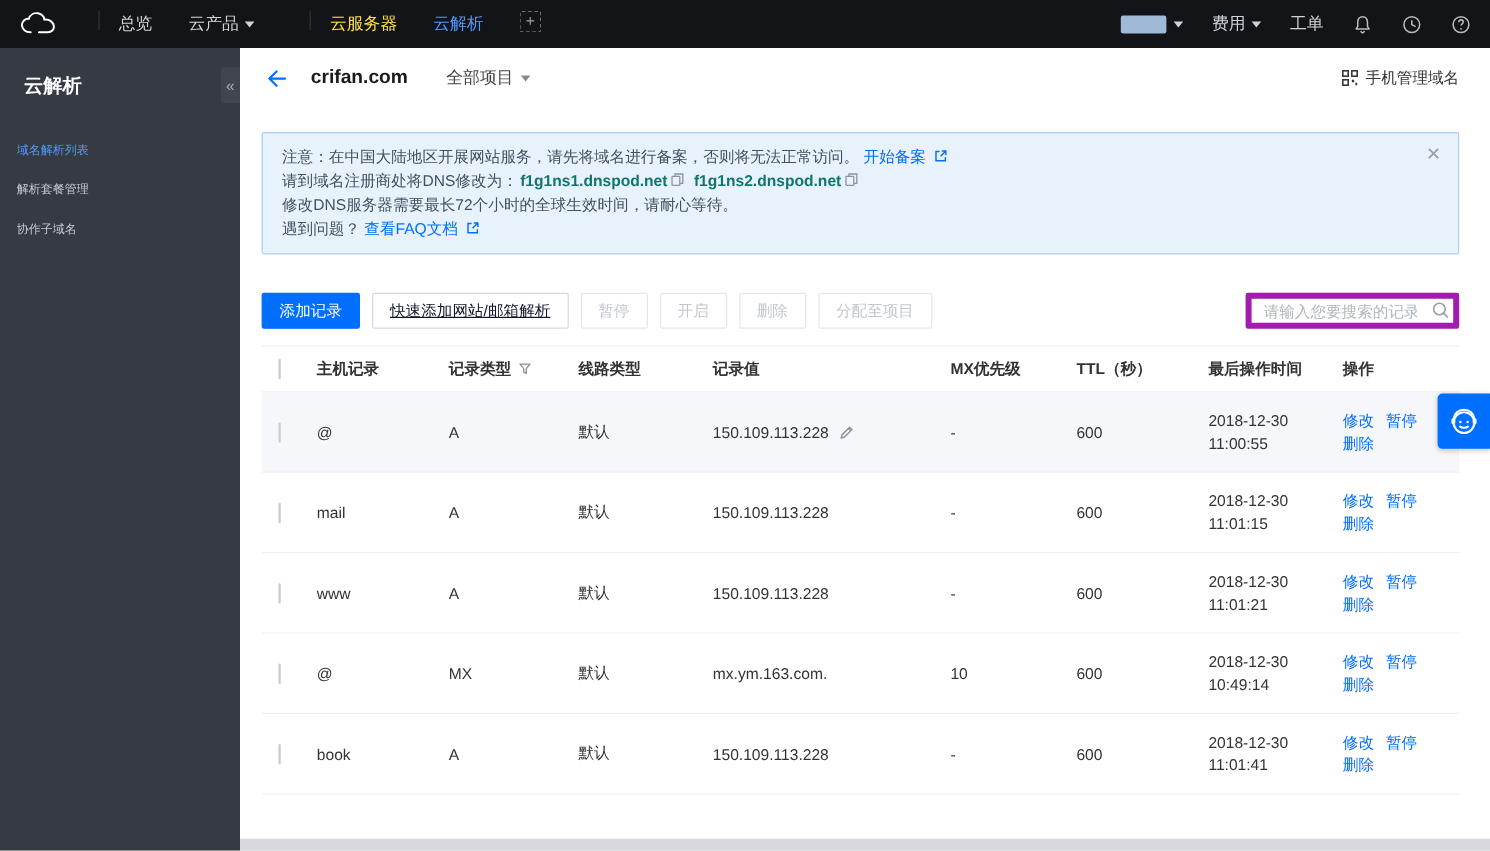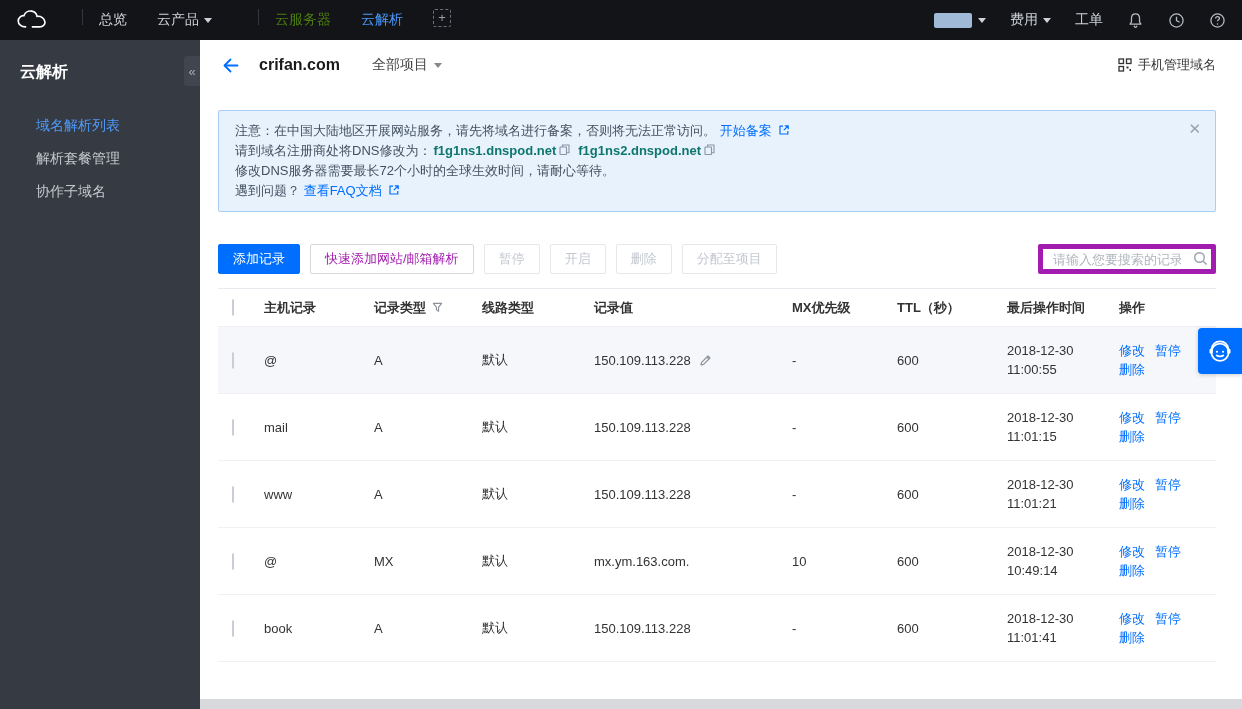--- a/index.html
+++ b/index.html
@@ -7,39 +7,39 @@
   body { font-family:"Liberation Sans","DejaVu Sans",sans-serif; background:#888; }
   .screen { position:relative; width:1242px; height:709px; background:#fff; overflow:hidden; }
 
   
   .topbar { position:absolute; top:0; left:0; width:100%; height:40px; background:#131418;
             display:flex; align-items:center; padding:0 16px; z-index:50; }
   .tb-left { display:flex; }
   .tb-logo { display:flex; align-items:center; margin-right:18px; cursor:pointer; }
   .tb-divider { width:1px; height:16px; background:#32353c; margin:0 16px; }
   .tb-item { color:#cfd3d9; font-size:14px; margin-right:30px; cursor:pointer; display:flex; align-items:center; gap:5px; white-space:nowrap; }
-  .tb-item.dim { color:#4d7c0f; }
+  .tb-item.dim { color:#fde047; }
   .tb-item.active-blue { color:#4c9aff; }
   .caret { display:inline-block; width:0; height:0; border-left:4px solid transparent;
            border-right:4px solid transparent; border-top:5px solid currentColor; margin-top:1px; }
   .plus-box { width:18px; height:18px; border:1px dashed #6b7078; color:#9aa0a8; font-size:13px;
               line-height:16px; text-align:center; border-radius:2px; cursor:pointer; }
   .tb-right { margin-left:auto; display:flex; align-items:center; gap:24px; }
   .account-blob { width:38px; height:15px; background:#9fb9d6; border-radius:2px; filter:blur(0.5px); }
   .tb-account { display:flex; align-items:center; gap:6px; color:#cfd3d9; cursor:pointer; }
   .tb-icon { display:flex; align-items:center; cursor:pointer; }
 
   
   .sidebar { position:absolute; top:40px; left:0; width:200px; height:669px; background:#363a43; }
   .sb-title { color:#ffffff; font-size:16px; font-weight:bold; padding:22px 0 0 20px; }
   .sb-collapse { position:absolute; top:16px; right:0; width:16px; height:30px; background:#40454f;
                  color:#a7adb7; font-size:13px; display:flex; align-items:center; justify-content:center;
                  border-radius:3px 0 0 3px; cursor:pointer; }
   .sb-nav { margin-top:26px; }
-  .sb-item { height:33px; line-height:33px; padding-left:36px; font-size:14px; color:#c6c9cf; cursor:pointer; }
+  .sb-item { height:33px; line-height:33px; padding-left:14px; font-size:10px; color:#c6c9cf; cursor:pointer; }
   .sb-item.active { color:#4e9bfb; }
 
   
   .main { position:absolute; top:40px; left:200px; right:0; bottom:0; background:#fff; }
   .page-header { height:50px; display:flex; align-items:center; padding:0 26px 0 22px; }
   .back-arrow { display:flex; align-items:center; cursor:pointer; }
   .domain-title { font-size:16px; font-weight:bold; color:#1a1a1a; margin-left:20px; }
   .project-select { font-size:14px; color:#444; margin-left:32px; display:flex; align-items:center; gap:6px; cursor:pointer; }
   .project-select .caret { border-top-color:#888; }
   .mobile-manage { margin-left:auto; display:flex; align-items:center; gap:6px; font-size:13px; color:#333; cursor:pointer; }
@@ -57,21 +57,21 @@
   .notice a, .n-link { color:#006eff; text-decoration:none; cursor:pointer; }
   .dns-val { font-weight:bold; color:#0f766e; margin-left:2px; }
   .icon-inline { display:inline-flex; vertical-align:-1px; margin:0 6px 0 3px; cursor:pointer; }
   .notice-close { position:absolute; top:10px; right:14px; font-size:15px; color:#98a0ab; cursor:pointer; line-height:1; }
 
   
   .toolbar { margin-top:32px; display:flex; align-items:center; }
   .btn { height:30px; font-size:13px; border-radius:2px; padding:0 14px; margin-right:10px;
          display:inline-flex; align-items:center; cursor:pointer; white-space:nowrap; }
   .btn-primary { background:#006eff; color:#fff; border:1px solid #006eff; }
-  .btn-plain { background:#fff; color:#a21caf; border:1px solid #d5d9de; }
+  .btn-plain { background:#fff; color:#0f172a; border:1px solid #d5d9de;text-decoration:underline; }
   .btn-disabled { background:#fff; color:#c3c8cf; border:1px solid #e4e7eb; cursor:default; }
   .search-wrap { margin-left:auto; position:relative; margin-right:0; }
   .search-input { width:178px; height:30px; border:5px solid #a21caf; border-radius:2px; font-size:13px;
                   padding:0 30px 0 10px; color:#ec4899; outline:none; font-family:inherit; }
   .search-input::placeholder { color:#b0b6bd; }
   .search-icon { position:absolute; right:8px; top:7px; cursor:pointer; }
 
   
   .rec-table { margin-top:14px; border-top:1px solid #e7eaee; }
   .t-row { display:flex; align-items:center; border-bottom:1px solid #eef0f3; min-height:67px; background:#fff; }

